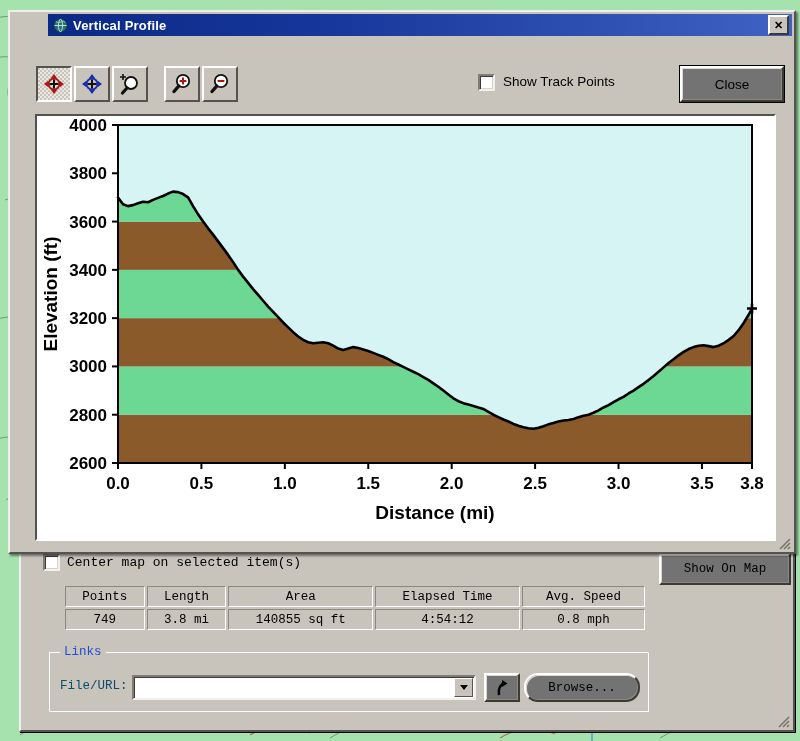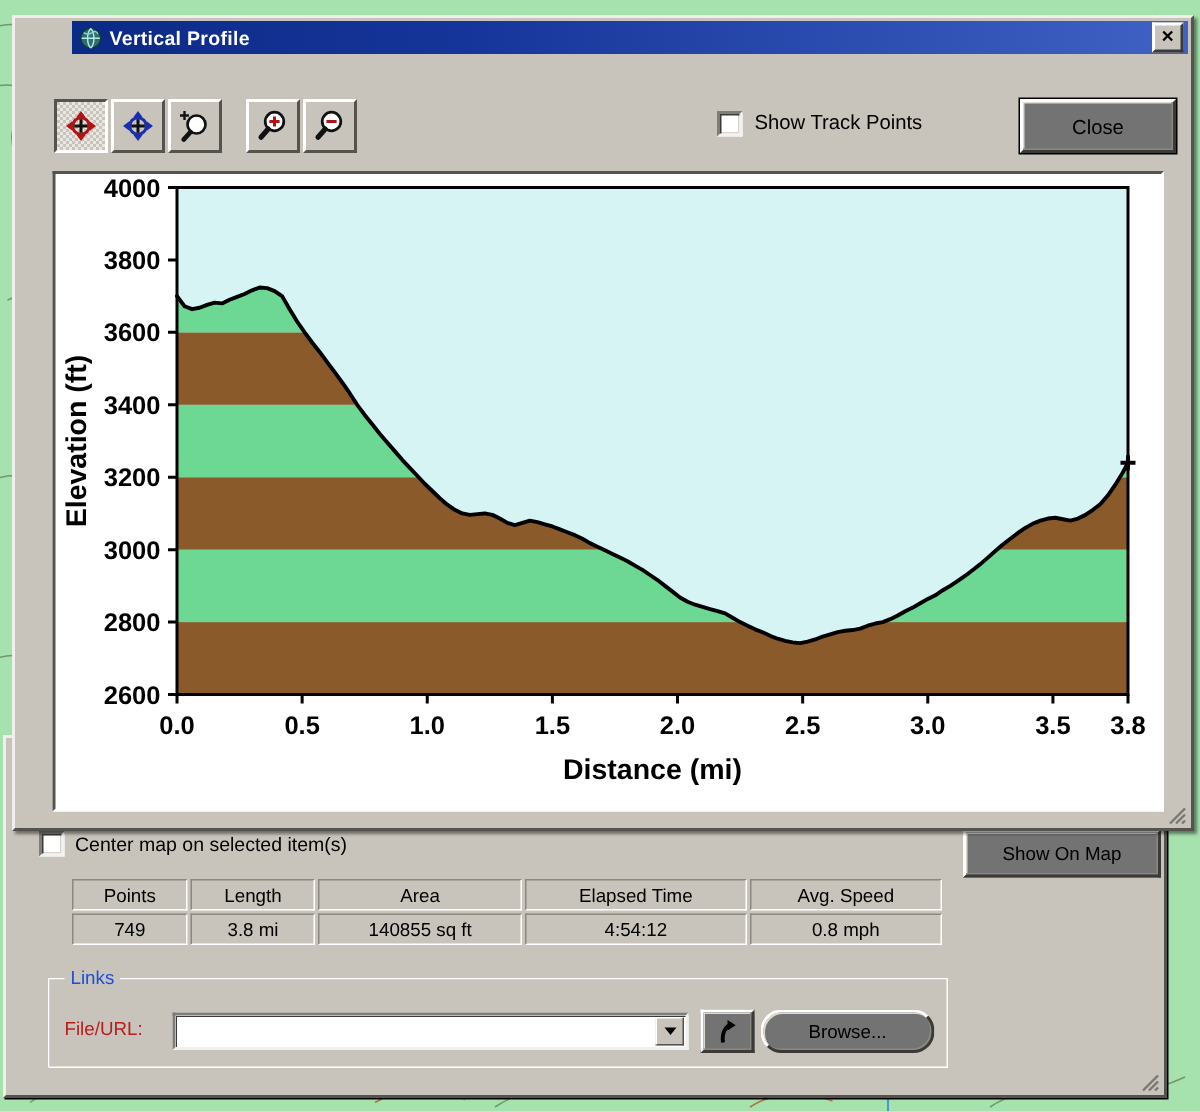--- a/index.html
+++ b/index.html
@@ -8,24 +8,25 @@
     font-family:"Liberation Sans", sans-serif;
     background:#9fe0a8;
     position:relative;
   }
   
   #map-bg{position:absolute;inset:0;background:#a8e3b0;overflow:hidden;}
   #map-bg svg{position:absolute;inset:0;}
 
   
   #parent-dialog{
-    position:absolute;left:2px;top:490px;width:772px;height:238px;
+    position:absolute;left:19px;top:490px;width:772px;height:238px;
     background:#c8c4bc;border:2px solid;
     border-color:#f0efee #55534e #55534e #f0efee;
     box-shadow:1px 1px 0 #000;
+    font-family:Liberation Mono, monospace;
   }
   .chk-row{position:absolute;left:22px;top:62px;display:flex;align-items:center;gap:7px;}
   .winchk{
     width:13px;height:13px;background:#fff;
     border:2px solid;border-color:#7f7d78 #f2f1ef #f2f1ef #7f7d78;
     box-shadow:inset 1px 1px 0 #3c3a36, inset -1px -1px 0 #d6d3cc;
   }
   .chk-label{font-size:13px;color:#000;}
 
   
@@ -42,21 +43,21 @@
   #stats-table tr.hdr td{font-weight:normal;}
 
   
   #links-group{
     position:absolute;left:28px;top:160px;width:598px;height:58px;
     border:1px solid #8b8880;border-right-color:#fff;border-bottom-color:#fff;
   }
   #links-group .inner-bevel{position:absolute;inset:-1px;border:1px solid #fff;
     border-right-color:transparent;border-bottom-color:transparent;pointer-events:none;}
   .group-title{position:absolute;left:10px;top:-8px;background:#c8c4bc;padding:0 4px;font-size:12.5px;color:#1d4ed8;}
-  #fileurl-label{position:absolute;left:10px;top:26px;font-size:12.5px;color:#b91c1c;}
+  #fileurl-label{position:absolute;left:10px;top:26px;font-size:12.5px;color:#0c4a6e;}
   #fileurl-combo{
     position:absolute;left:82px;top:22px;width:340px;height:21px;background:#fff;
     border:2px solid;border-color:#7f7d78 #f2f1ef #f2f1ef #7f7d78;
     box-shadow:inset 1px 1px 0 #3c3a36;
     display:flex;align-items:center;
   }
   #fileurl-input{flex:1;border:0;outline:0;height:100%;font-size:12px;padding-left:3px;background:transparent;font-family:inherit;}
   #combo-arrow{
     width:17px;height:17px;margin-right:1px;background:#c8c4bc;
     border:1px solid;border-color:#fff #55534e #55534e #fff;

